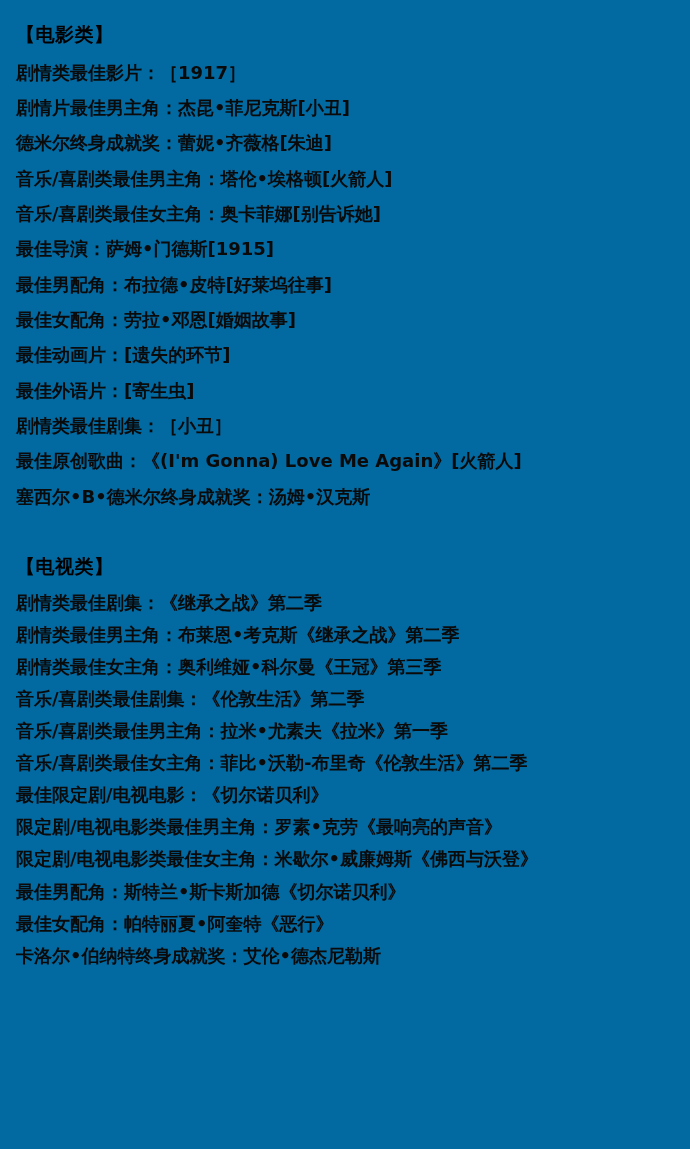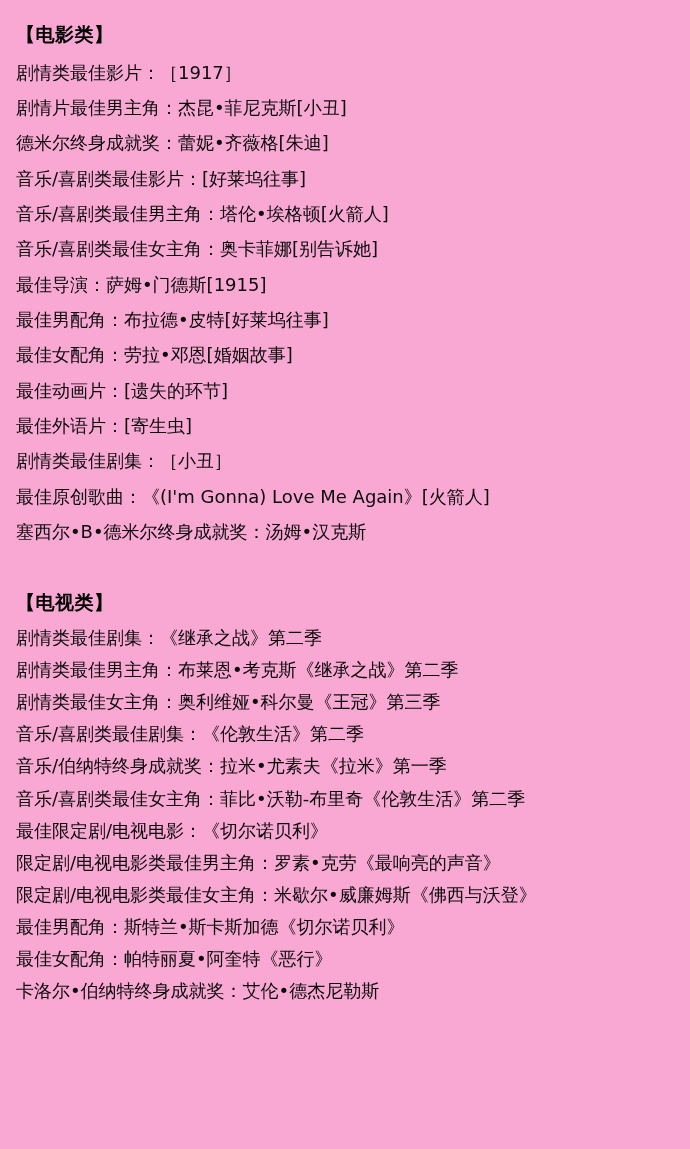--- a/index.html
+++ b/index.html
@@ -12,41 +12,41 @@
     min-height: 1149px;
     font-family: "DejaVu Sans", "Liberation Sans", sans-serif;
     color: #0b0b0b;
     -webkit-font-smoothing: antialiased;
   }
   .page {
     width: 690px;
     min-height: 1149px;
     box-sizing: border-box;
     padding: 20px 16px 10px 16px;
-    background: #f9a8d4;
+    background: #0369a1;
   }
   .section {
     margin-bottom: 0;
   }
   .section-heading {
     font-size: 19px;
     font-weight: bold;
     letter-spacing: 0.5px;
     line-height: 1.5;
     margin: 0 0 6px 0;
     color: #000000;
   }
   .award-list {
     list-style: none;
     margin: 0;
     padding: 0;
   }
   .award-item {
     font-size: 18px;
-    font-weight: normal;
+    font-weight: bold;
     line-height: 1.52;
     margin: 0;
     padding: 4px 0 4px 0;
     color: #0a0a0a;
     white-space: nowrap;
   }
   .section-gap {
     height: 38px;
   }
   .tv-section .award-item {
@@ -58,21 +58,20 @@
 <body>
 
 <div class="page">
 
   <div class="section film-section">
     <div class="section-heading">【电影类】</div>
     <ul class="award-list">
       <li class="award-item">剧情类最佳影片：［1917］</li>
       <li class="award-item">剧情片最佳男主角：杰昆•菲尼克斯[小丑]</li>
       <li class="award-item">德米尔终身成就奖：蕾妮•齐薇格[朱迪]</li>
-      <li class="award-item">音乐/喜剧类最佳影片：[好莱坞往事]</li>
       <li class="award-item">音乐/喜剧类最佳男主角：塔伦•埃格顿[火箭人]</li>
       <li class="award-item">音乐/喜剧类最佳女主角：奥卡菲娜[别告诉她]</li>
       <li class="award-item">最佳导演：萨姆•门德斯[1915]</li>
       <li class="award-item">最佳男配角：布拉德•皮特[好莱坞往事]</li>
       <li class="award-item">最佳女配角：劳拉•邓恩[婚姻故事]</li>
       <li class="award-item">最佳动画片：[遗失的环节]</li>
       <li class="award-item">最佳外语片：[寄生虫]</li>
       <li class="award-item">剧情类最佳剧集：［小丑］</li>
       <li class="award-item">最佳原创歌曲：《(I'm Gonna) Love Me Again》[火箭人]</li>
       <li class="award-item">塞西尔•B•德米尔终身成就奖：汤姆•汉克斯</li>
@@ -81,21 +80,21 @@
 
   <div class="section-gap"></div>
 
   <div class="section tv-section">
     <div class="section-heading">【电视类】</div>
     <ul class="award-list">
       <li class="award-item">剧情类最佳剧集：《继承之战》第二季</li>
       <li class="award-item">剧情类最佳男主角：布莱恩•考克斯《继承之战》第二季</li>
       <li class="award-item">剧情类最佳女主角：奥利维娅•科尔曼《王冠》第三季</li>
       <li class="award-item">音乐/喜剧类最佳剧集：《伦敦生活》第二季</li>
-      <li class="award-item">音乐/伯纳特终身成就奖：拉米•尤素夫《拉米》第一季</li>
+      <li class="award-item">音乐/喜剧类最佳男主角：拉米•尤素夫《拉米》第一季</li>
       <li class="award-item">音乐/喜剧类最佳女主角：菲比•沃勒-布里奇《伦敦生活》第二季</li>
       <li class="award-item">最佳限定剧/电视电影：《切尔诺贝利》</li>
       <li class="award-item">限定剧/电视电影类最佳男主角：罗素•克劳《最响亮的声音》</li>
       <li class="award-item">限定剧/电视电影类最佳女主角：米歇尔•威廉姆斯《佛西与沃登》</li>
       <li class="award-item">最佳男配角：斯特兰•斯卡斯加德《切尔诺贝利》</li>
       <li class="award-item">最佳女配角：帕特丽夏•阿奎特《恶行》</li>
       <li class="award-item">卡洛尔•伯纳特终身成就奖：艾伦•德杰尼勒斯</li>
     </ul>
   </div>
 

